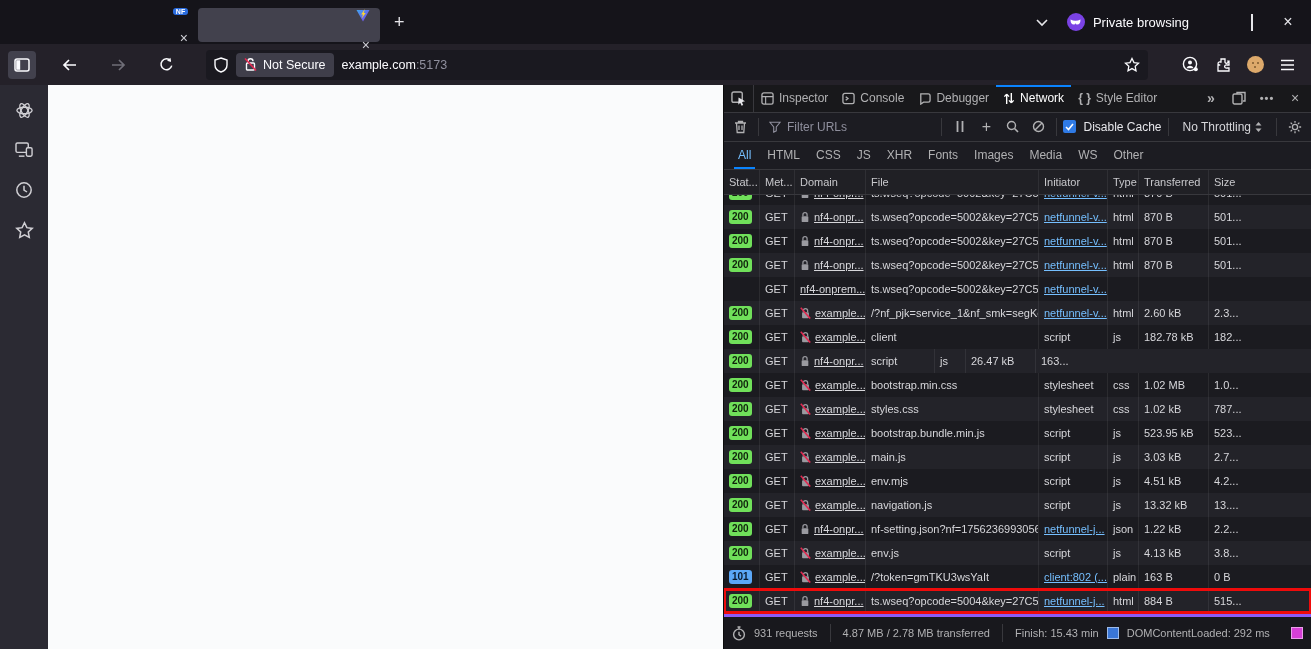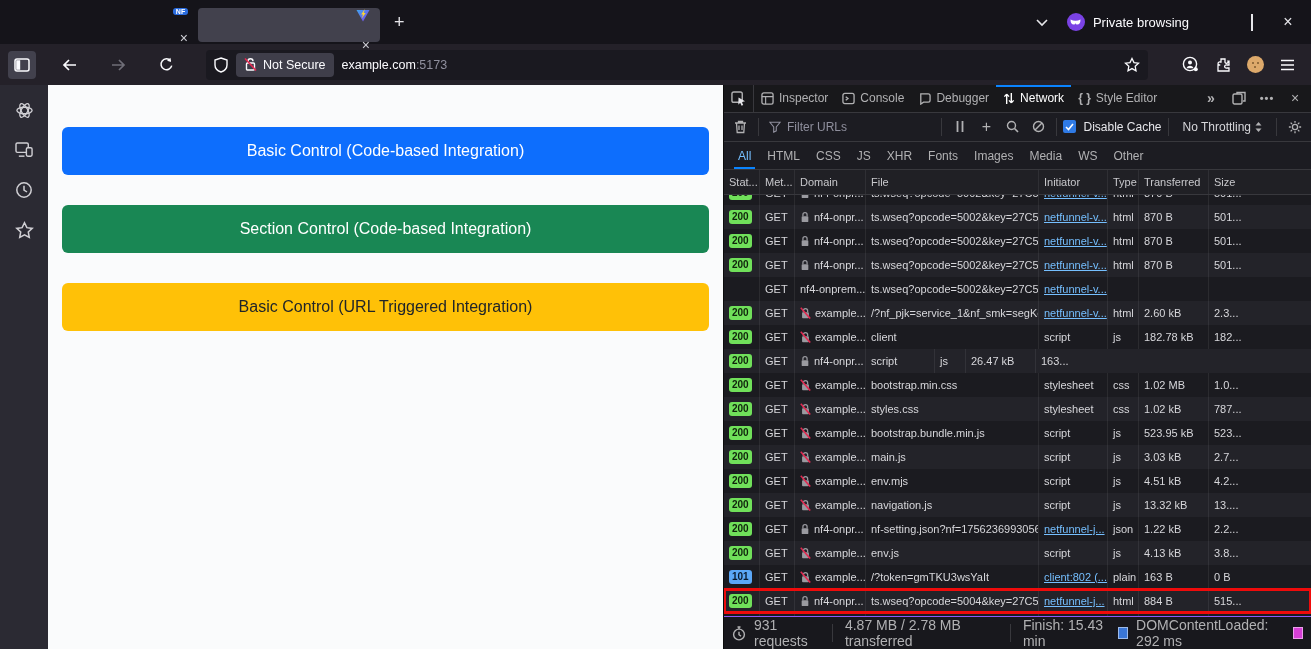--- a/index.html
+++ b/index.html
@@ -92,25 +92,25 @@
 
   .dt-rows { height:427px; overflow:hidden; }
   .rows-inner { margin-top:-14px; }
   .nrow { display:flex; height:24px; line-height:24px; background:#1b1b20; }
   .nrow.alt { background:#232329; }
   .nrow.hl { outline:3px solid #ef0b0b; outline-offset:-2px; position:relative; z-index:2; }
   .badge { display:inline-block; border-radius:3px; padding:0 3px; font-weight:bold;
     font-size:10px; line-height:14px; vertical-align:1px; }
   .badge.s200 { background:#70e05a; color:#10240c; }
   .badge.s101 { background:#5ba7f7; color:#0a1a2e; }
-  .dcell { display:flex; align-items:center; gap:4px; }
+  .dcell { display:flex; align-items:center; gap:4px;text-decoration:underline; }
   .init-link { color:#75bfff; text-decoration:underline; }
 
-  .dt-status { height:26px; margin-top:auto; background:#18181d; border-top:1px solid #8b5cf6;
-    display:flex; align-items:center; gap:8px; padding:16px 8px; color:#b1b1b3; font-size:14px; }
+  .dt-status { height:26px; margin-top:auto; background:#18181d; border-top:3px solid #8b5cf6;
+    display:flex; align-items:center; gap:8px; padding:16px 8px; color:#b1b1b3; font-size:11px; }
   .sq { width:12px; height:12px; border:1px solid rgba(255,255,255,0.5); }
 </style>
 </head>
 <body>
 
 <div class="tabbar">
   <div class="tab first">
     <span class="favicon-nf">NF</span>
     <span class="title">NetFUNNEL</span>
     <span class="close">×</span>
@@ -251,25 +251,20 @@
         </svg>
     </span>
     <span class="side-ic">
       <svg width="19" height="19" viewBox="0 0 16 16">
           <path d="M8 1.5l2 4.1 4.5.6-3.3 3.1.8 4.5L8 11.6l-4 2.2.8-4.5L1.5 6.2 6 5.6z" fill="none" stroke="#d0cfd4" stroke-width="1.3"></path>
         </svg>
     </span>
   </div>
 
   <div class="page">
-    <div class="btn-col" id="page-buttons">
-        <button class="bs-btn" style="background: rgb(13, 110, 253); color: rgb(255, 255, 255);">Basic Control (Code-based Integration)</button>
-        <button class="bs-btn" style="background: rgb(25, 135, 84); color: rgb(255, 255, 255);">Section Control (Code-based Integration)</button>
-        <button class="bs-btn" style="background: rgb(255, 193, 7); color: rgb(33, 37, 41);">Basic Control (URL Triggered Integration)</button>
-      </div>
   </div>
 
   <div class="devtools">
     <div class="dt-tabs">
       <span class="dt-picker">
         <svg width="15" height="15" viewBox="0 0 16 16">
             <rect x="1" y="1" width="11" height="11" rx="2" fill="none" stroke="#b1b1b3" stroke-width="1.5"></rect>
             <polygon points="8,7 15,11 11.5,11.8 13,15 11.3,15.6 9.8,12.4 7.8,14.6" fill="#e6e6ea"></polygon>
           </svg>
       </span>

